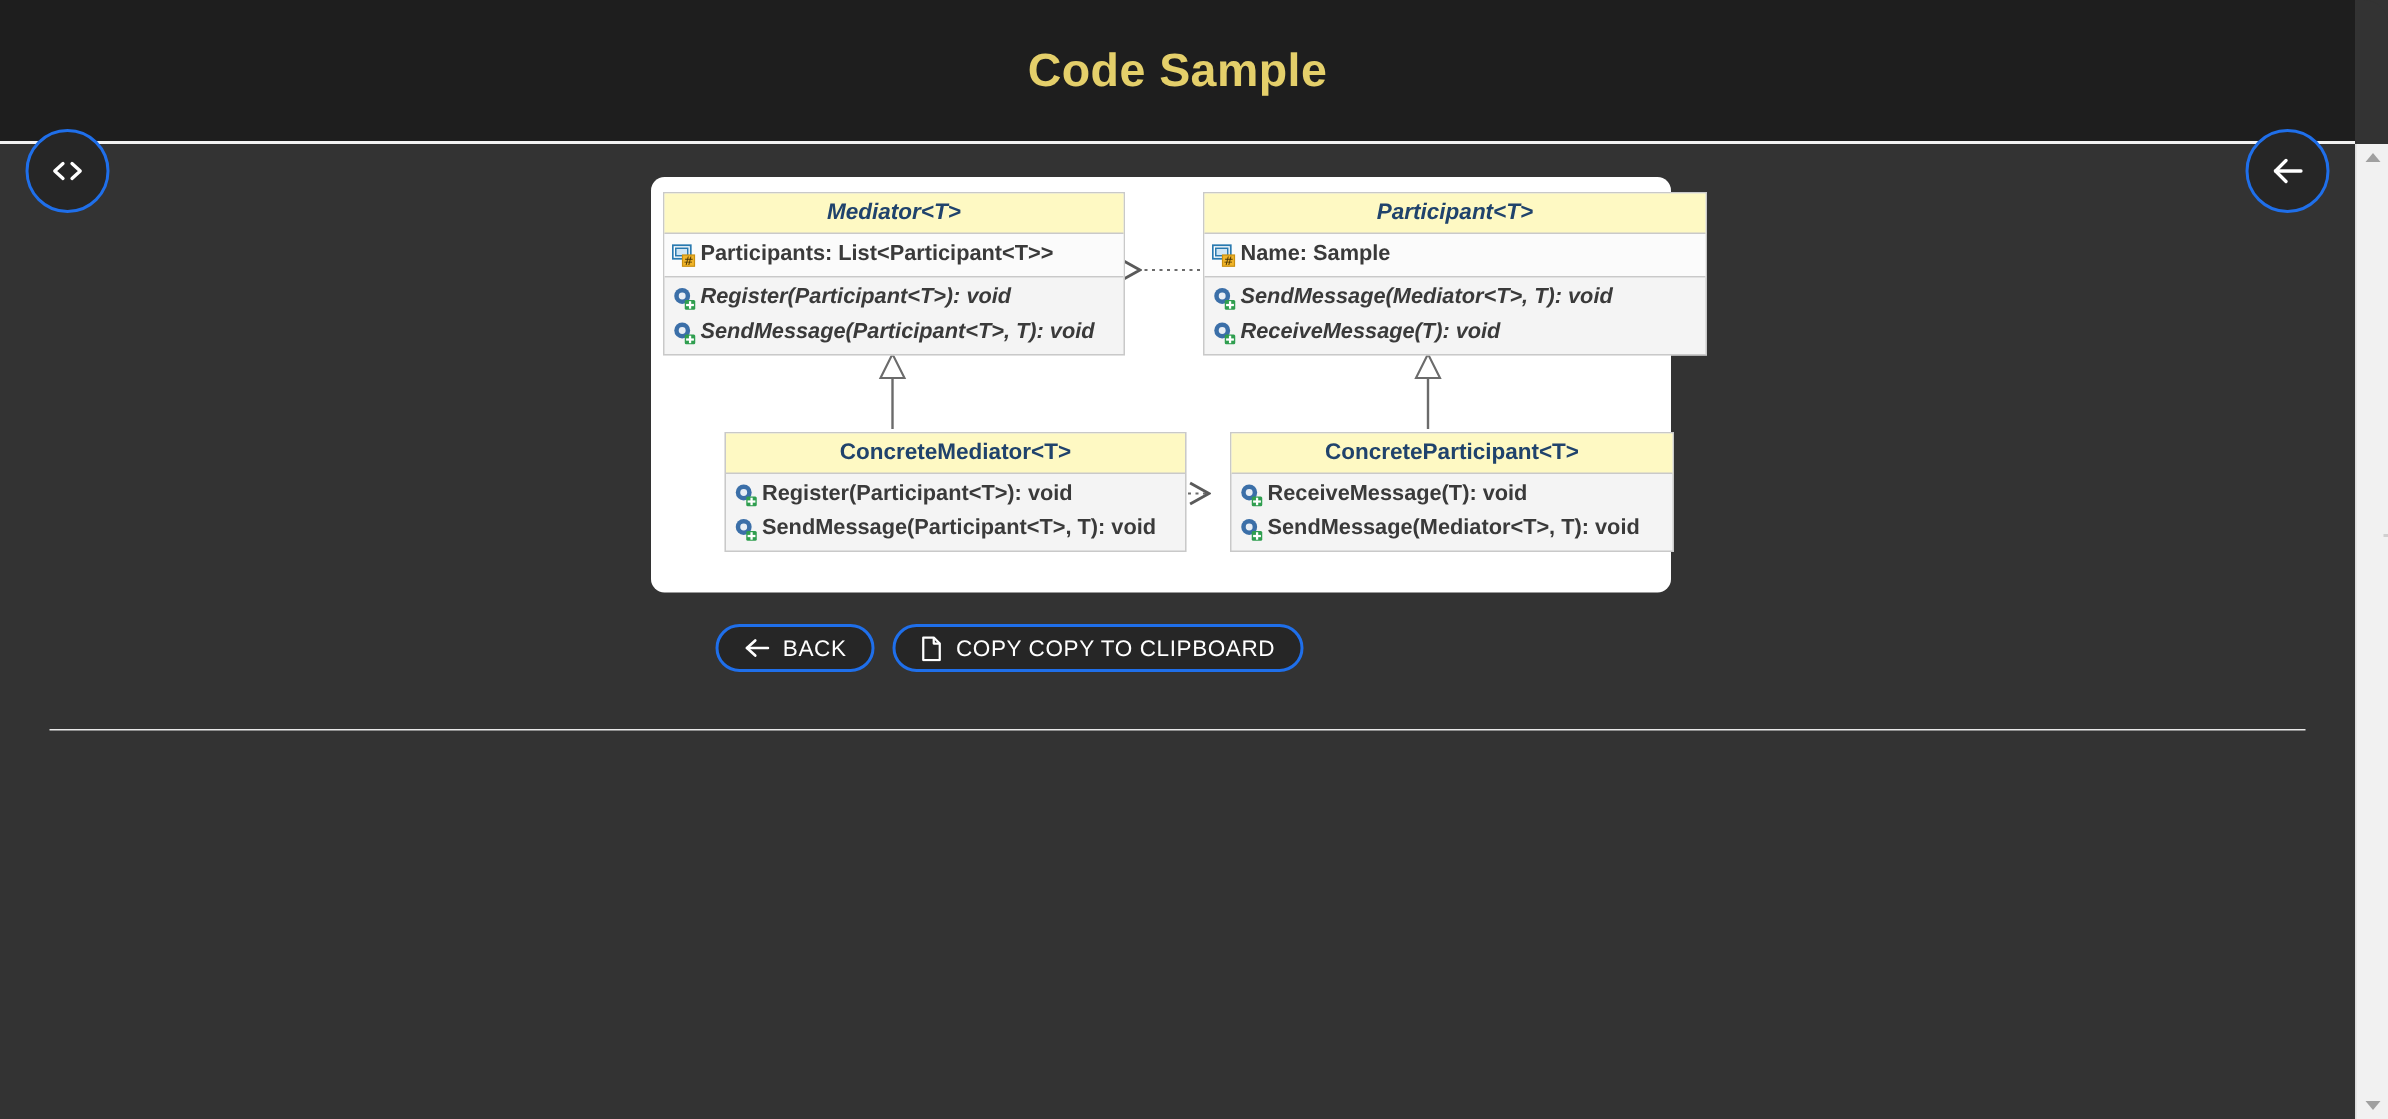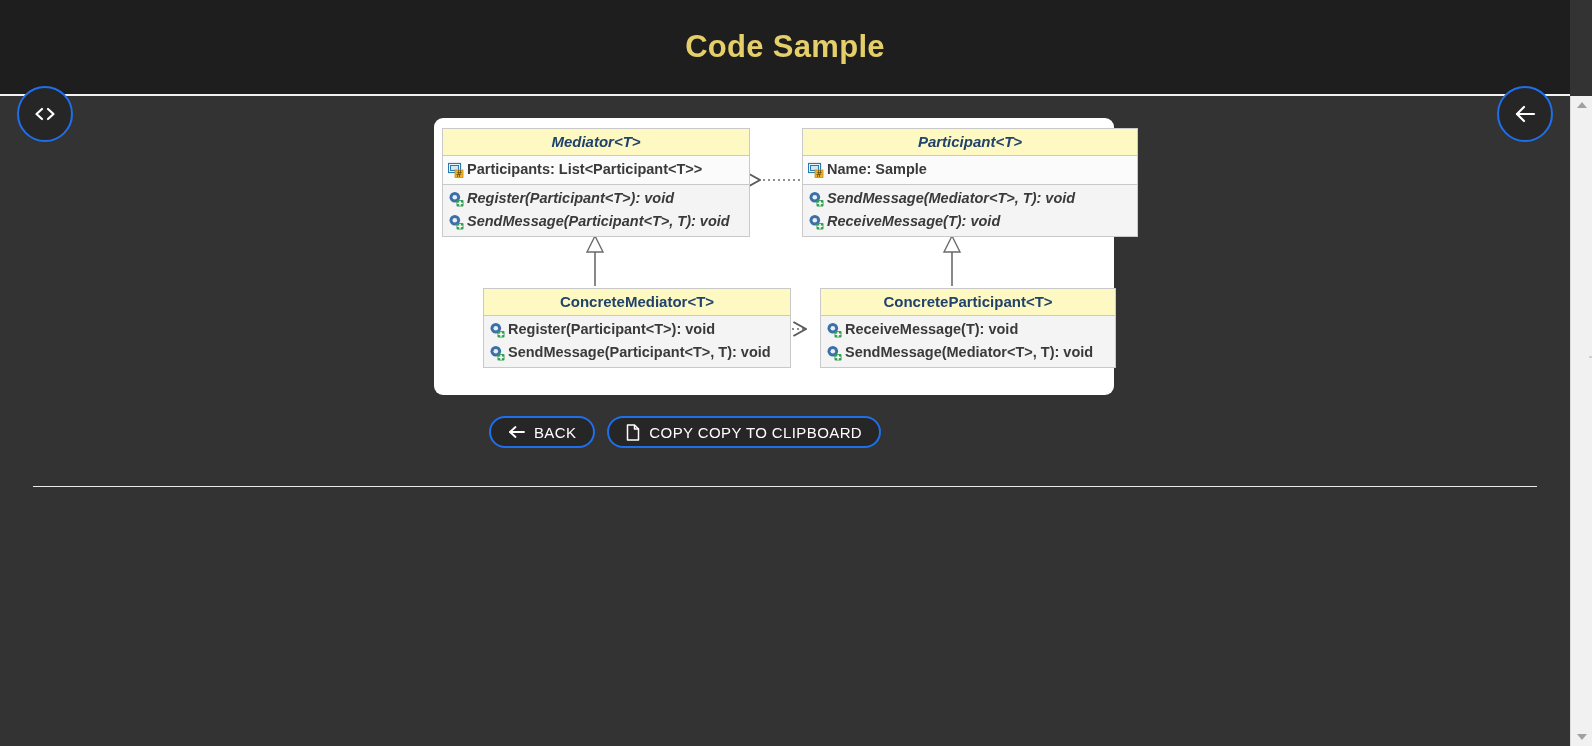--- a/index.html
+++ b/index.html
@@ -130,21 +130,20 @@
   }
 
   
   .btn-row {
     position: absolute;
     left: 0; top: 318px;
     width: 1346px;
     display: flex;
     justify-content: center;
     gap: 12px;
-    margin-left: 12px;
   }
   .btn {
     display: inline-flex;
     align-items: center;
     gap: 9px;
     height: 32px;
     padding: 0 17px;
     border-radius: 16px;
     background: #262626;
     border: 2px solid #1f6fea;

